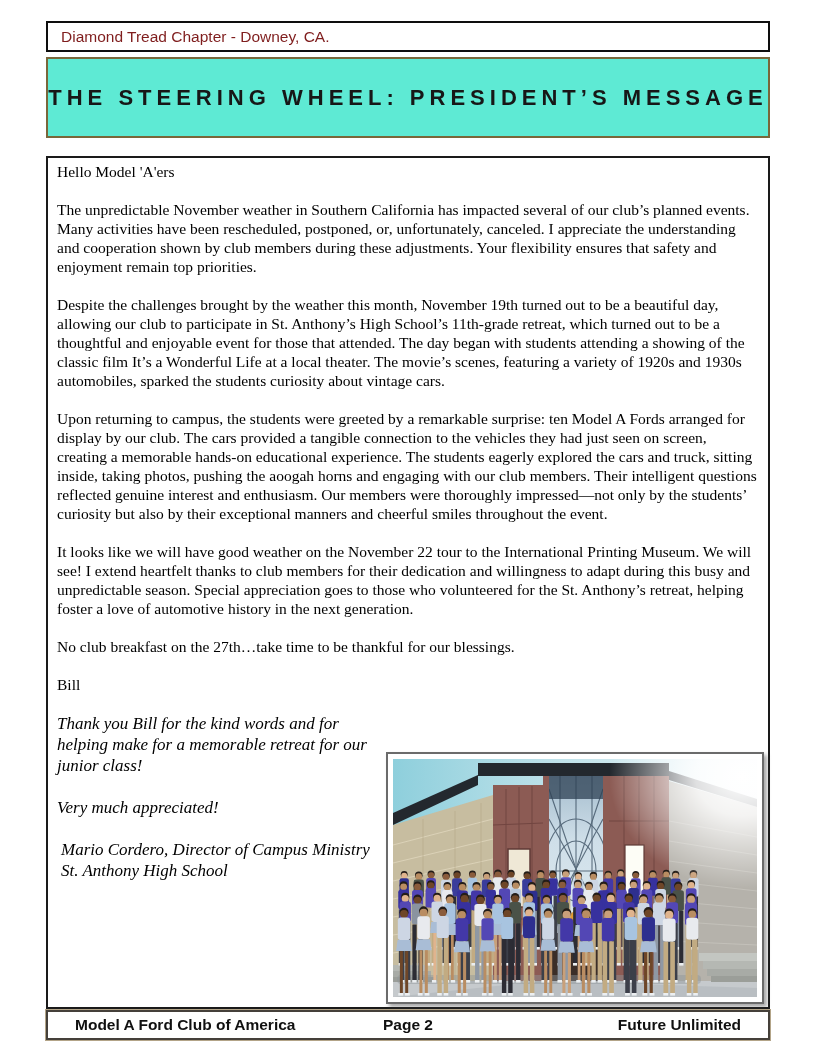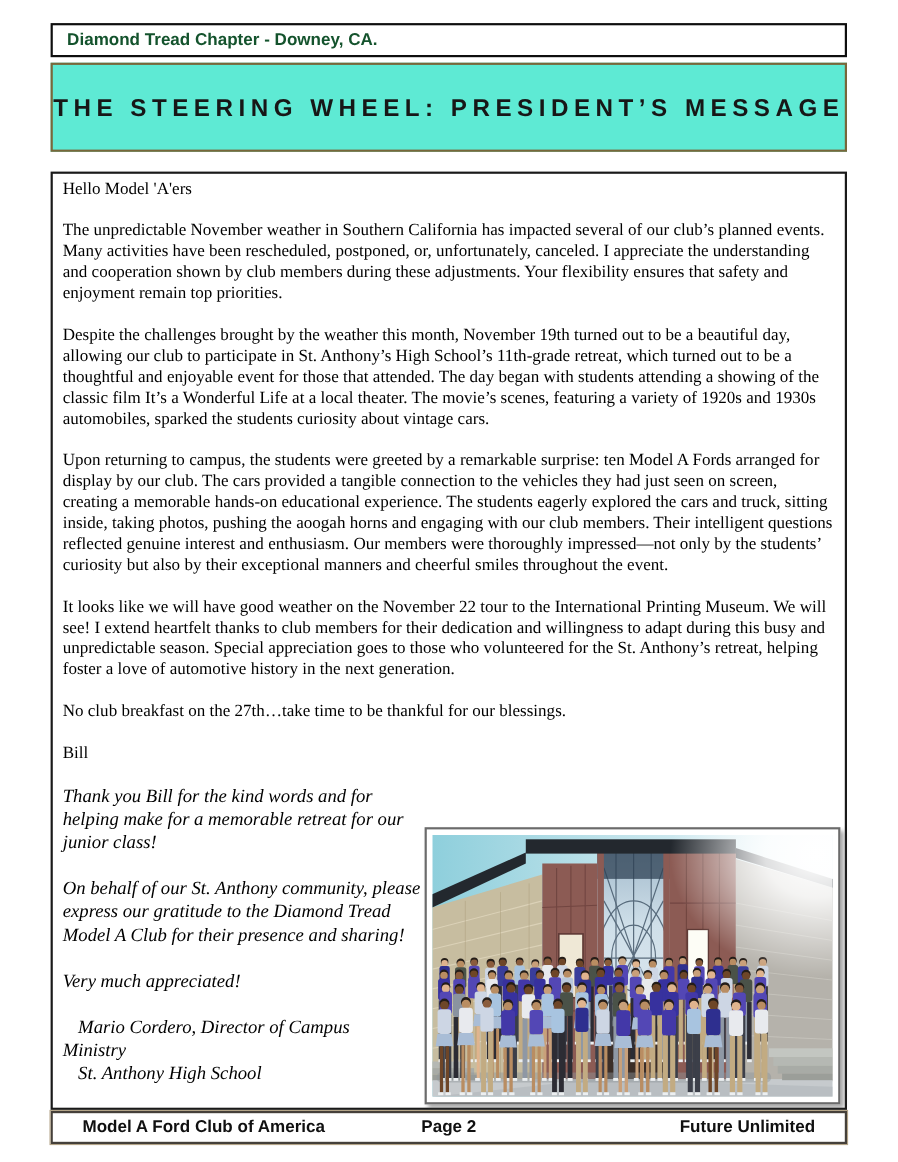--- a/index.html
+++ b/index.html
@@ -2,21 +2,21 @@
 <html><head>
 <meta charset="utf-8">
 <style>
   html,body{margin:0;padding:0;background:#ffffff;}
   body{width:816px;height:1056px;position:relative;font-family:"Liberation Serif",serif;color:#000;}
 
   .masthead{
     position:absolute;left:46px;top:21px;width:724px;height:31px;box-sizing:border-box;
     border:2px solid #0e0e0e;background:#fff;
     display:flex;justify-content:space-between;align-items:center;padding:0 13px;
-    font-family:"Liberation Sans",sans-serif;font-weight:bold;font-size:15.5px;color:#14532d;
+    font-family:"Liberation Sans",sans-serif;font-weight:normal;font-size:15.5px;color:#7f1d1d;
   }
 
   .banner{
     position:absolute;left:46px;top:57px;width:724px;height:81px;box-sizing:border-box;
     background:#5eead4;border:2px solid #79673a;
     display:flex;align-items:center;justify-content:center;
   }
   .banner h1{
     margin:0;font-family:"Liberation Sans",sans-serif;font-weight:bold;
     font-size:22px;letter-spacing:5px;color:#171717;white-space:nowrap;
@@ -24,21 +24,21 @@
 
   .body-box{
     position:absolute;left:46px;top:156px;width:724px;height:853px;box-sizing:border-box;
     border:2px solid #1a1a1a;background:#fff;
     padding:4px 9px 0 9px;font-size:15.5px;line-height:19px;
   }
   .para{margin:0 0 19px 0;}
   .lower{position:relative;}
   .reply{width:330px;font-style:italic;font-size:17px;line-height:21px;}
   .reply .para{margin:0 0 21px 0;}
-  .signoff{margin:14px;font-family:Liberation Serif, serif;}
+  .signoff{margin:4px;font-family:Liberation Serif, serif;}
 
   .photo-frame{
     position:absolute;right:4px;bottom:3px;margin:0;
     border:2px solid #6b6b6b;background:#ffffff;padding:5px;
     box-shadow:3px 3px 4px rgba(60,60,60,.45);
   }
   .photo-frame svg{display:block;width:364px;height:238px;}
 
   .footer-box{
     position:absolute;left:46px;top:1010px;width:724px;height:30px;box-sizing:border-box;
@@ -65,21 +65,20 @@
   <p class="para">The unpredictable November weather in Southern California has impacted several of our club’s planned events. Many activities have been rescheduled, postponed, or, unfortunately, canceled. I appreciate the understanding and cooperation shown by club members during these adjustments. Your flexibility ensures that safety and enjoyment remain top priorities.</p>
   <p class="para">Despite the challenges brought by the weather this month, November 19th turned out to be a beautiful day, allowing our club to participate in St. Anthony’s High School’s 11th-grade retreat, which turned out to be a thoughtful and enjoyable event for those that attended. The day began with students attending a showing of the classic film It’s a Wonderful Life at a local theater. The movie’s scenes, featuring a variety of 1920s and 1930s automobiles, sparked the students curiosity about vintage cars.</p>
   <p class="para">Upon returning to campus, the students were greeted by a remarkable surprise: ten Model A Fords arranged for display by our club. The cars provided a tangible connection to the vehicles they had just seen on screen, creating a memorable hands-on educational experience. The students eagerly explored the cars and truck, sitting inside, taking photos, pushing the aoogah horns and engaging with our club members. Their intelligent questions reflected genuine interest and enthusiasm. Our members were thoroughly impressed—not only by the students’ curiosity but also by their exceptional manners and cheerful smiles throughout the event.</p>
   <p class="para">It looks like we will have good weather on the November 22 tour to the International Printing Museum.  We will see! I extend heartfelt thanks to club members for their dedication and willingness to adapt during this busy and unpredictable season. Special appreciation goes to those who volunteered for the St. Anthony’s retreat, helping foster a love of automotive history in the next generation.</p>
   <p class="para">No club breakfast on the 27th…take time to be thankful for our blessings.</p>
   <p class="para">Bill</p>
 
   <div class="lower">
     <div class="reply">
       <p class="para">Thank you Bill for the kind words and for helping make for a memorable retreat for our junior class!</p>
-      <p class="para">On behalf of our St. Anthony community, please express our gratitude to the Diamond Tread Model A Club for their presence and sharing!</p>
       <p class="para">Very much appreciated!</p>
       <p class="para signoff-block">
         <span class="signoff">Mario Cordero, Director of Campus Ministry</span><br>
         <span class="signoff">St. Anthony High School</span>
       </p>
     </div>
   </div>
 
   <figure class="photo-frame">
     <svg id="photo-svg" viewBox="0 0 364 238" role="img" aria-label="Group photo of St. Anthony High School students in blue sweatshirts posing on steps in front of the church entrance with tall stained-glass window, sun flare at upper right">

